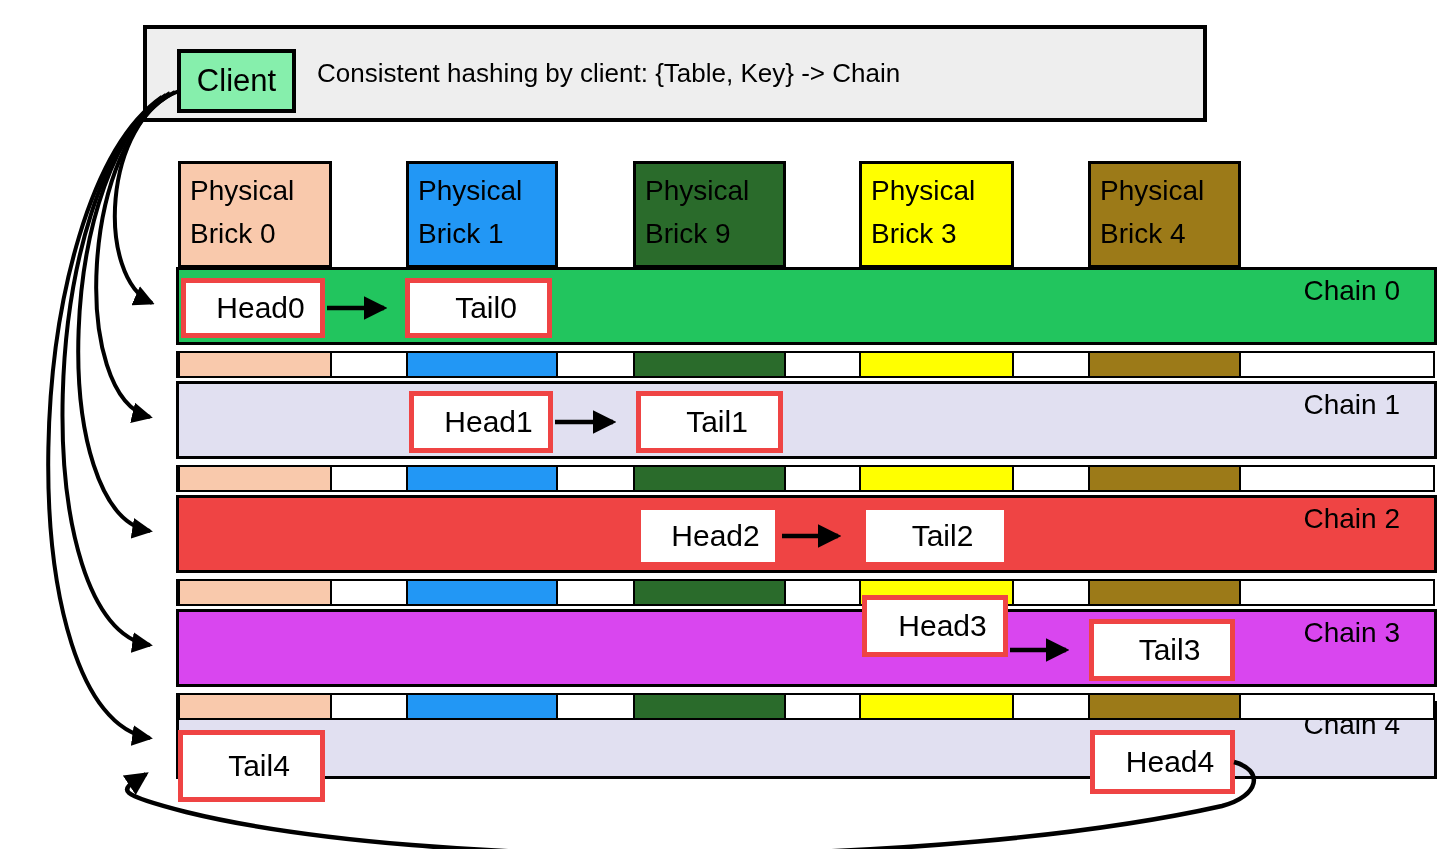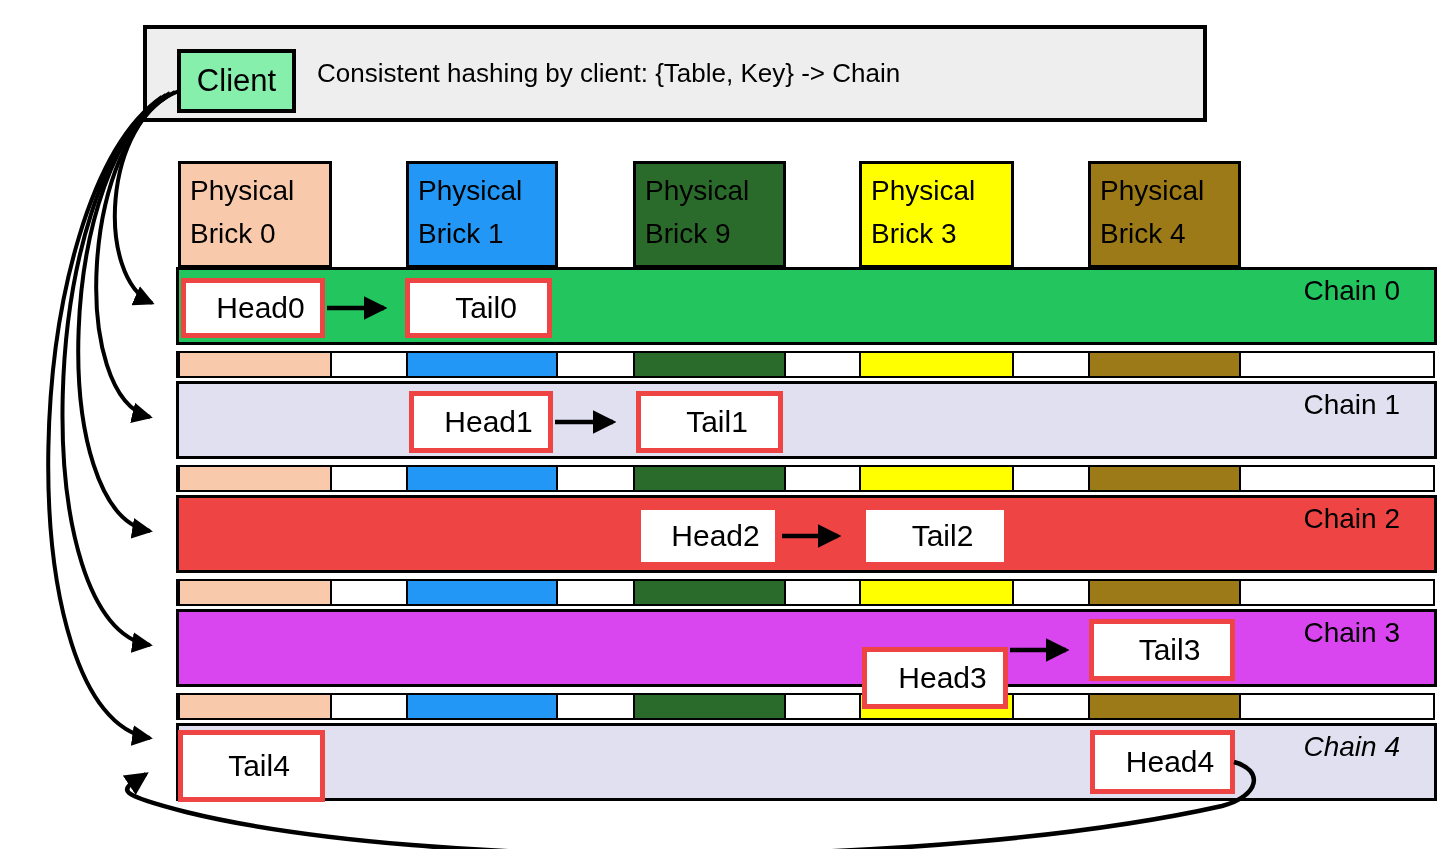--- a/index.html
+++ b/index.html
@@ -19,21 +19,21 @@
   .brick-header{position:absolute;top:161px;height:107px;border:3px solid #000;
     box-sizing:border-box;font-size:28px;line-height:1.55;padding:5px 0 0 9px;}
   .bh0{left:178px;width:154px;}
   .bh1{left:406px;width:152px;}
   .bh2{left:633px;width:153px;}
   .bh3{left:859px;width:155px;}
   .bh4{left:1088px;width:153px;}
   
   .chain-row{position:absolute;left:176px;width:1261px;height:78px;
     border:3px solid #000;box-sizing:border-box;}
-  .cr0{top:267px;} .cr1{top:381px;} .cr2{top:495px;} .cr3{top:609px;} .cr4{top:723px;font-style:italic;}
+  .cr0{top:267px;} .cr1{top:381px;} .cr2{top:495px;} .cr3{top:609px;} .cr4{top:701px;}
   .chain-label{position:absolute;right:34px;top:5px;font-size:28px;white-space:nowrap;}
   
   .strip{position:absolute;left:176px;width:1259px;height:27px;background:#fff;
     border:2px solid #000;box-sizing:border-box;}
   .st0{top:351px;} .st1{top:465px;} .st2{top:579px;} .st3{top:693px;}
   .strip .cell{position:absolute;top:0;height:100%;box-sizing:border-box;
     border-left:2px solid #000;border-right:2px solid #000;}
   .cell0{left:0px;width:154px;}
   .cell1{left:228px;width:152px;}
   .cell2{left:455px;width:153px;}
@@ -41,21 +41,21 @@
   .cell4{left:910px;width:153px;}
   
   .node{position:absolute;background:#fff;border:5px solid #ef4444;box-sizing:border-box;
     display:flex;align-items:center;justify-content:center;font-size:30px;z-index:5;padding-left:15px;}
   .h0{left:181px;top:278px;width:144px;height:60px;}
   .t0{left:405px;top:278px;width:147px;height:60px;}
   .h1{left:409px;top:391px;width:144px;height:62px;}
   .t1{left:636px;top:391px;width:147px;height:62px;}
   .h2{left:636px;top:505px;width:144px;height:62px;}
   .t2{left:861px;top:505px;width:148px;height:62px;}
-  .h3{left:862px;top:647px;width:146px;height:62px;}
+  .h3{left:862px;top:595px;width:146px;height:62px;}
   .t3{left:1089px;top:619px;width:146px;height:62px;}
   .t4{left:178px;top:730px;width:147px;height:72px;}
   .h4{left:1090px;top:730px;width:145px;height:64px;}
   
   .arrows{position:absolute;left:0;top:0;width:1456px;height:849px;z-index:9;
     pointer-events:none;}
 </style>
 </head>
 <body>
 

